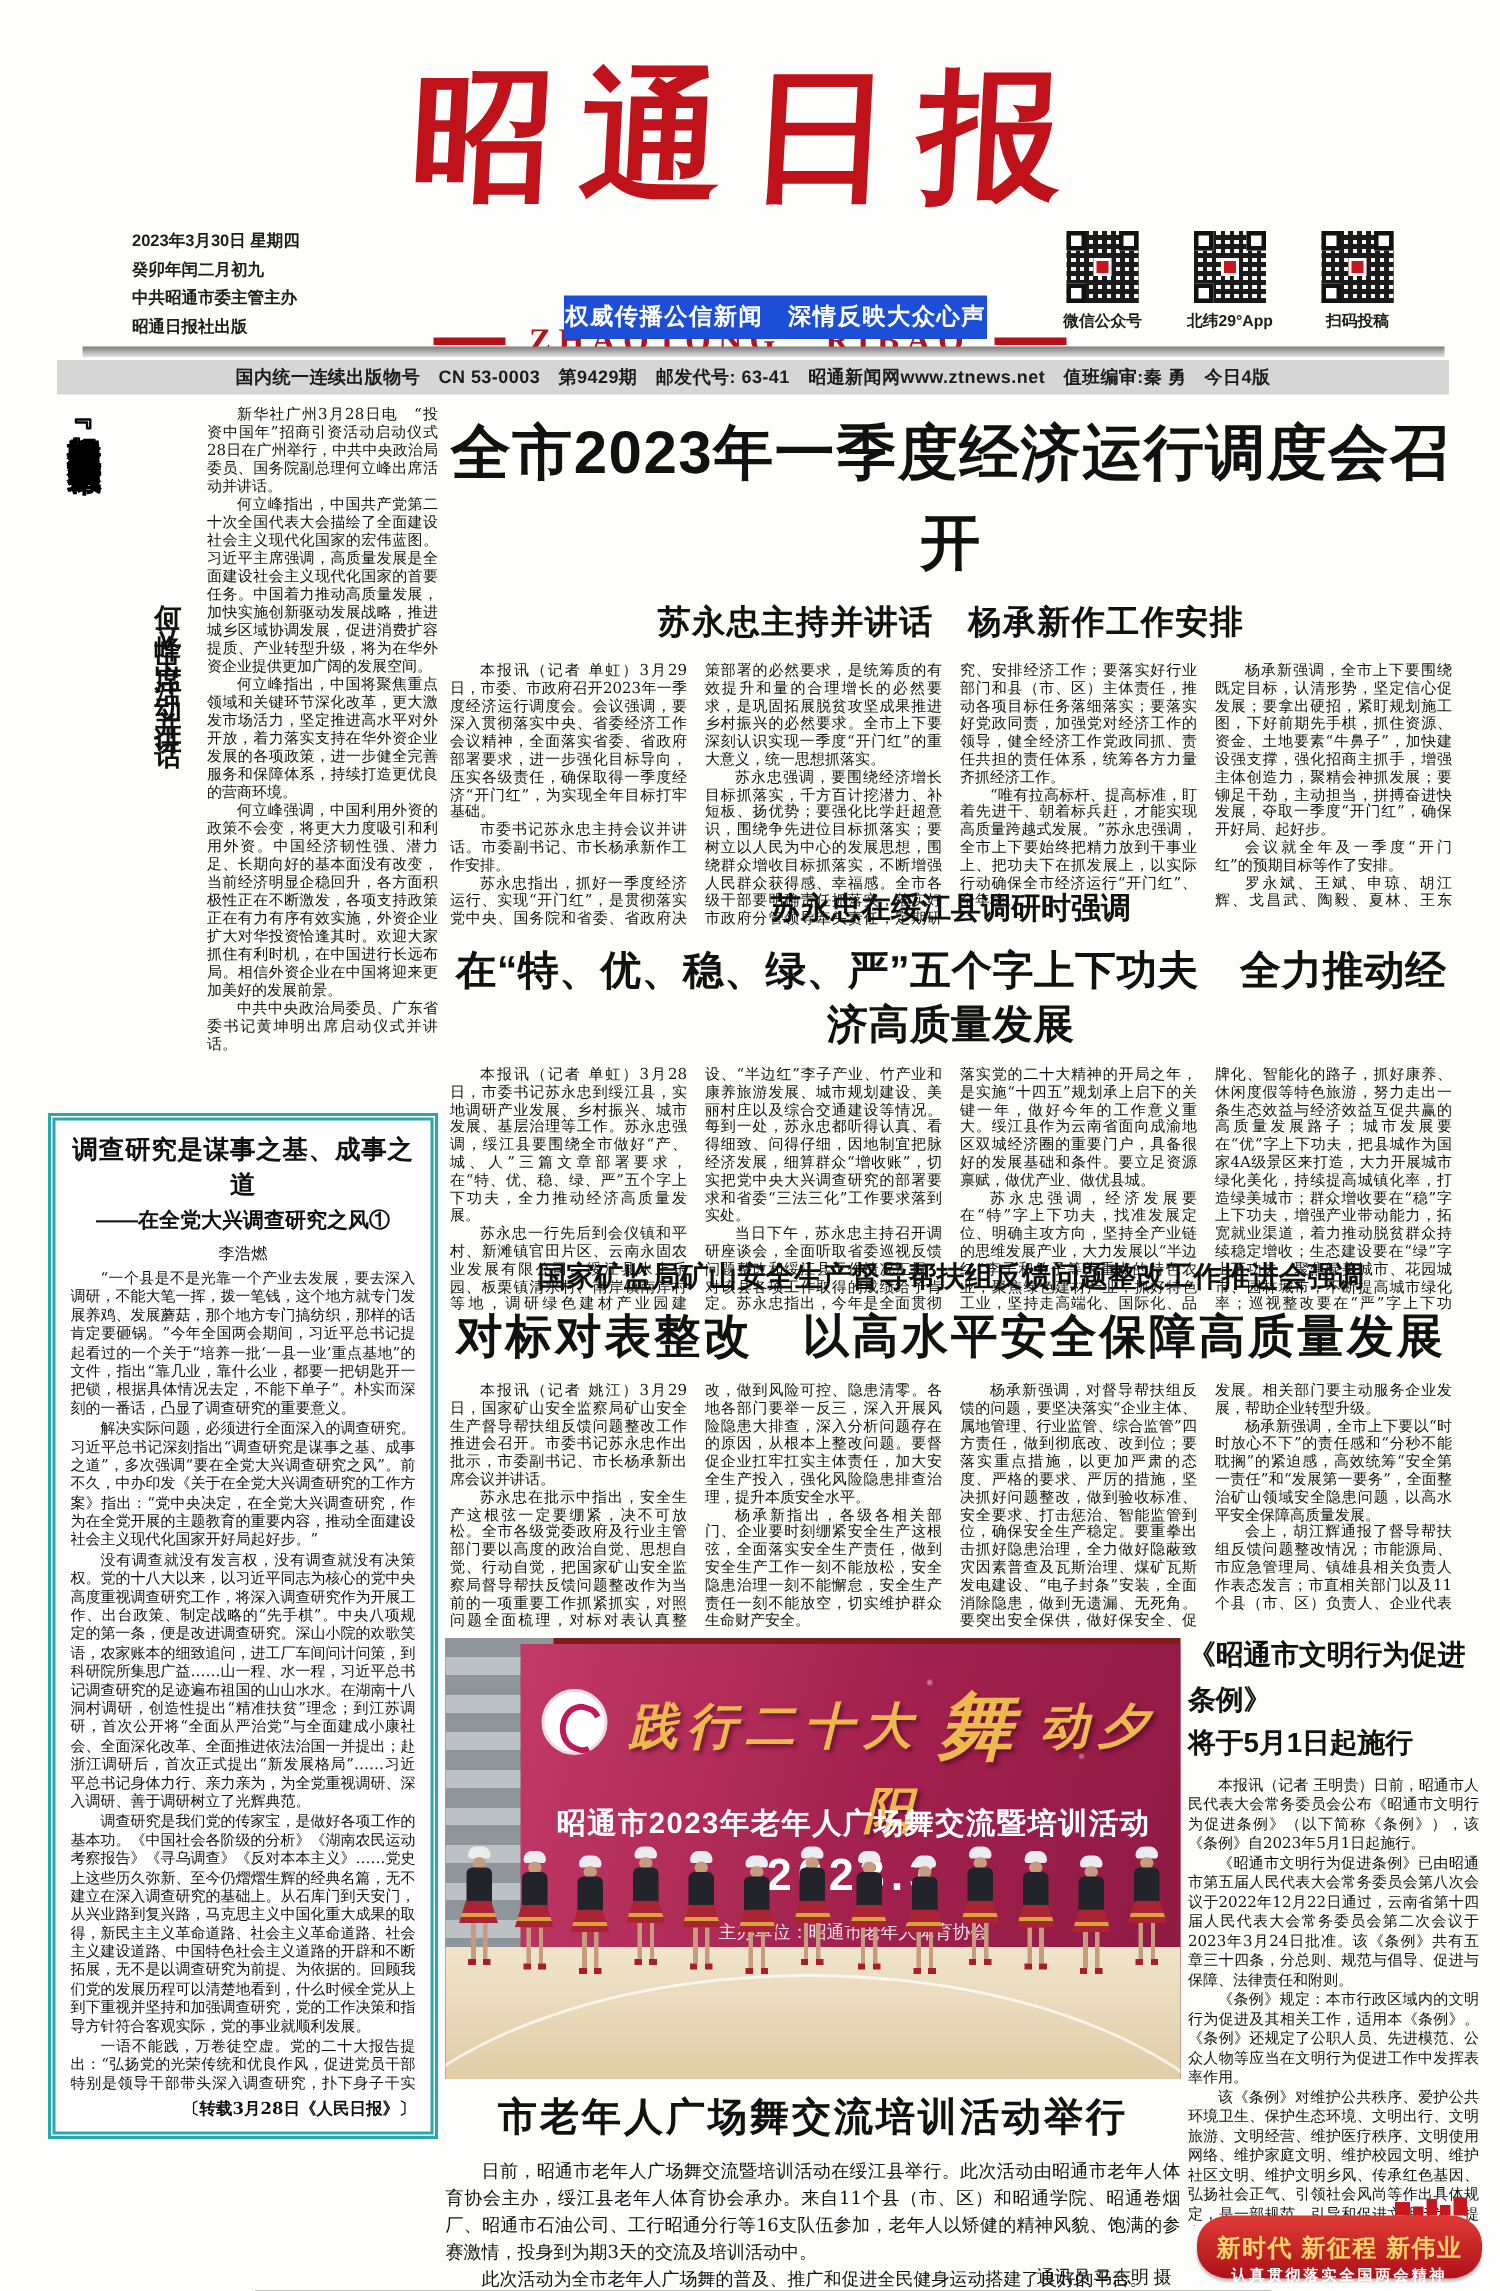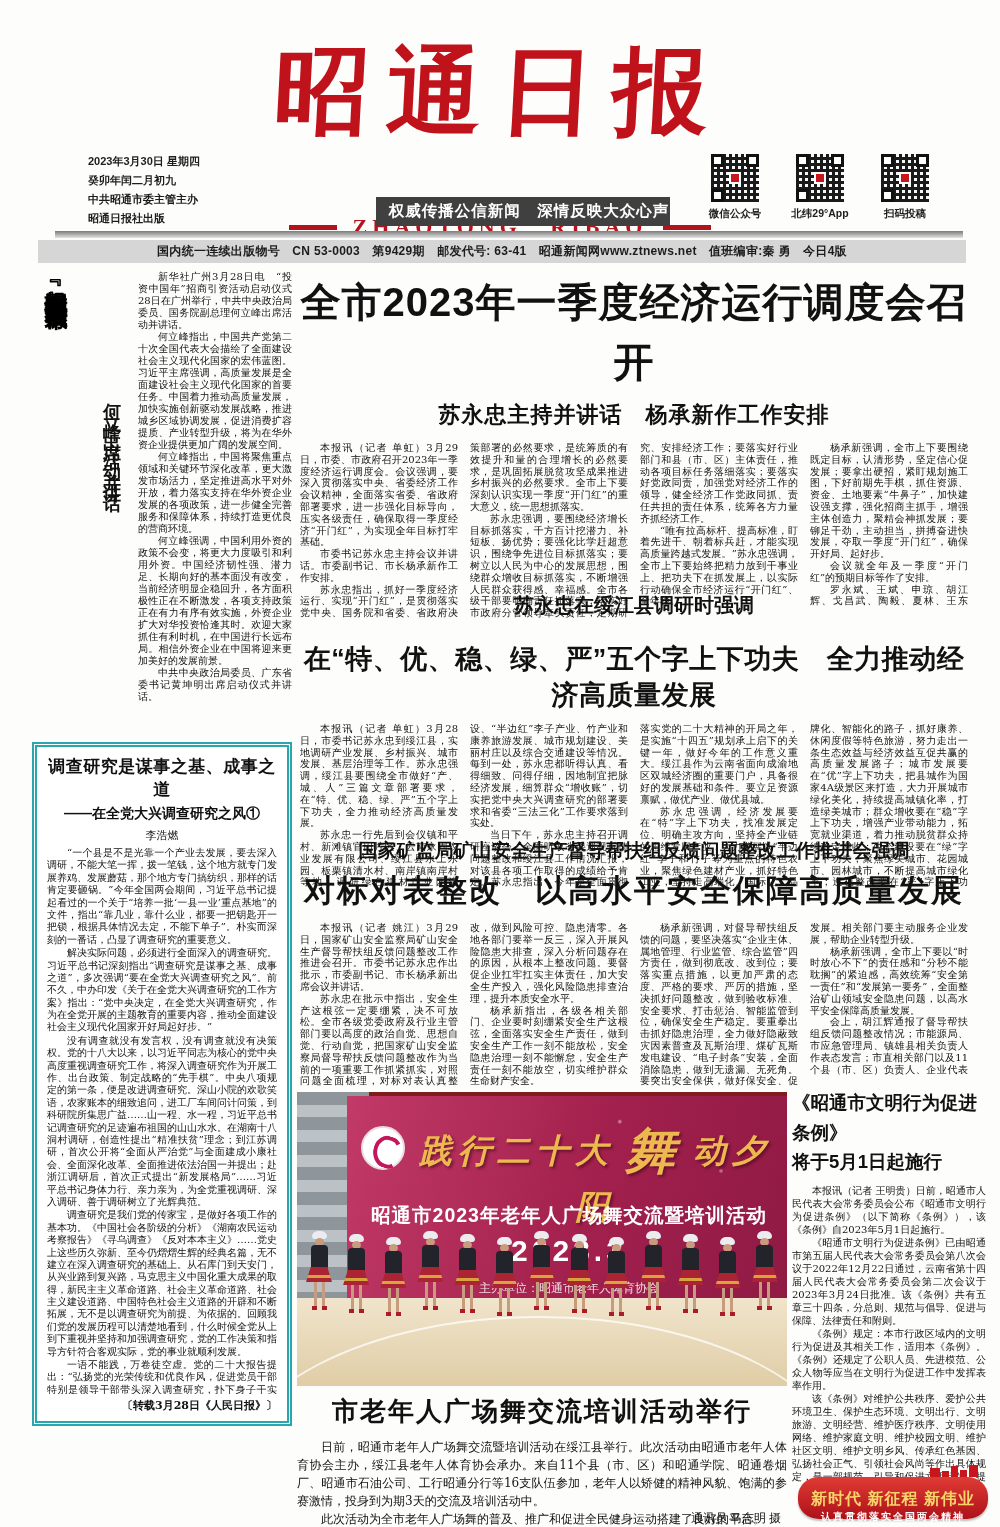--- a/index.html
+++ b/index.html
@@ -8,22 +8,22 @@
   .abs{position:absolute;}
 
   
   .dateblock{left:88px;top:152px;width:170px;font-size:11px;line-height:19px;font-weight:600;color:#1d1d1d;}
   .paper-title{left:0;right:0;top:34px;text-align:center;font-family:"DejaVu Serif",serif;
                font-size:95px;font-weight:900;color:#c0121a;letter-spacing:18px;transform:skewX(-3deg);line-height:1.2;}
   .pinyin-row{left:0;right:0;top:172px;display:flex;justify-content:center;align-items:center;gap:16px;margin-top:42px;}
   .pinyin-rule{width:48px;height:5px;background:#b5131b;}
   .pinyin-text{font-family:"Liberation Serif",serif;font-size:22px;font-weight:bold;color:#b5131b;
                letter-spacing:5px;word-spacing:18px;}
-  .slogan{left:376px;top:197px;width:282px;height:29px;background:#404040;color:#fff;display:flex;
-          align-items:center;justify-content:center;font-size:15.5px;font-weight:bold;letter-spacing:1px;padding-left:12px;}
+  .slogan{left:376px;top:197px;width:282px;height:29px;background:#1d4ed8;color:#fff;display:flex;
+          align-items:center;justify-content:center;font-size:15.5px;font-weight:bold;letter-spacing:1px;}
   .qr-item{top:154px;width:62px;text-align:center;}
   .qr{position:relative;width:48px;height:48px;margin:0 auto;
       background-image:repeating-linear-gradient(0deg,#1a1a1a 0 3px,transparent 3px 6px),
                        repeating-linear-gradient(90deg,#1a1a1a 0 3px,#f7f7f7 3px 6px);}
   .qr i{position:absolute;width:13px;height:13px;background:#fff;border:3px solid #111;box-sizing:border-box;}
   .qr .m1{left:0;top:0}.qr .m2{right:0;top:0}.qr .m3{left:0;bottom:0}
   .qr b{position:absolute;left:18px;top:18px;width:12px;height:12px;background:#c8161d;border:2px solid #fff;box-sizing:border-box;}
   .qr-label{margin-top:5px;font-size:10.5px;font-weight:600;color:#1d1d1d;}
   .grad-rule{left:55px;top:231px;width:908px;height:7px;background:linear-gradient(#7b7b7b,#e3e3e3);}
   .info-bar{left:38px;top:240px;width:928px;height:23px;background:#d6d6d6;display:flex;align-items:center;
@@ -50,21 +50,21 @@
   .bx-body p{margin:0 0 1px;}
   .bx-foot{font-size:11px;font-weight:bold;text-align:right;margin-top:4px;font-family:"DejaVu Serif",serif;}
 
   
   .artA{left:300px;top:272px;width:668px;}
   .headlineA{font-size:40px;font-weight:900;text-align:center;line-height:60px;letter-spacing:1px;}
   .subheadA{font-size:22px;font-weight:800;text-align:center;margin-top:8px;letter-spacing:1px;}
   .bodyA{margin-top:12px;height:178px;}
   .artB{left:300px;top:572px;width:668px;}
   .kicker{font-size:20px;font-weight:bold;text-align:center;margin-top:20px;}
-  .headlineB{font-size:27px;font-weight:900;text-align:center;margin-top:22px;letter-spacing:.5px;}
+  .headlineB{font-size:27px;font-weight:900;text-align:center;margin-top:10px;letter-spacing:.5px;}
   .bodyB{margin-top:10px;height:176px;}
   .artC{left:300px;top:838px;width:668px;}
   .kickerC{font-size:19px;font-weight:bold;text-align:center;}
   .headlineC{font-size:31px;font-weight:900;text-align:center;margin-top:6px;letter-spacing:2px;}
   .bodyC{margin-top:10px;height:166px;}
 
   
   .photo{left:297px;top:1092px;width:490px;height:294px;background:#7f1d1d;overflow:hidden;}
   .ph-building{position:absolute;left:0;top:0;width:72px;height:218px;
                background:repeating-linear-gradient(180deg,#8e959b 0 13px,#bcc1c5 13px 25px);}

